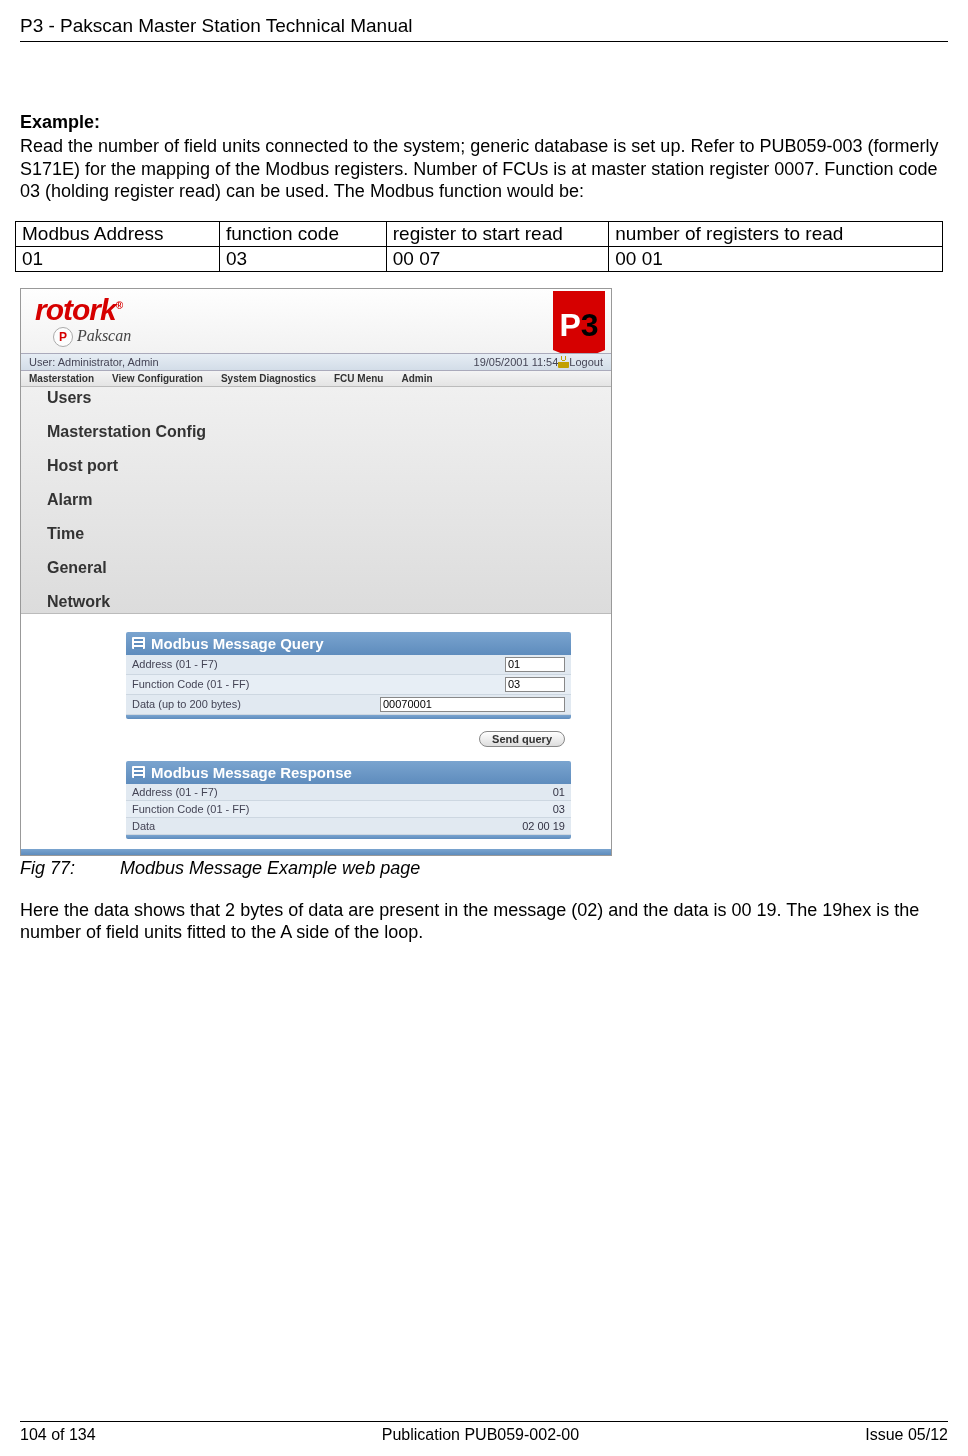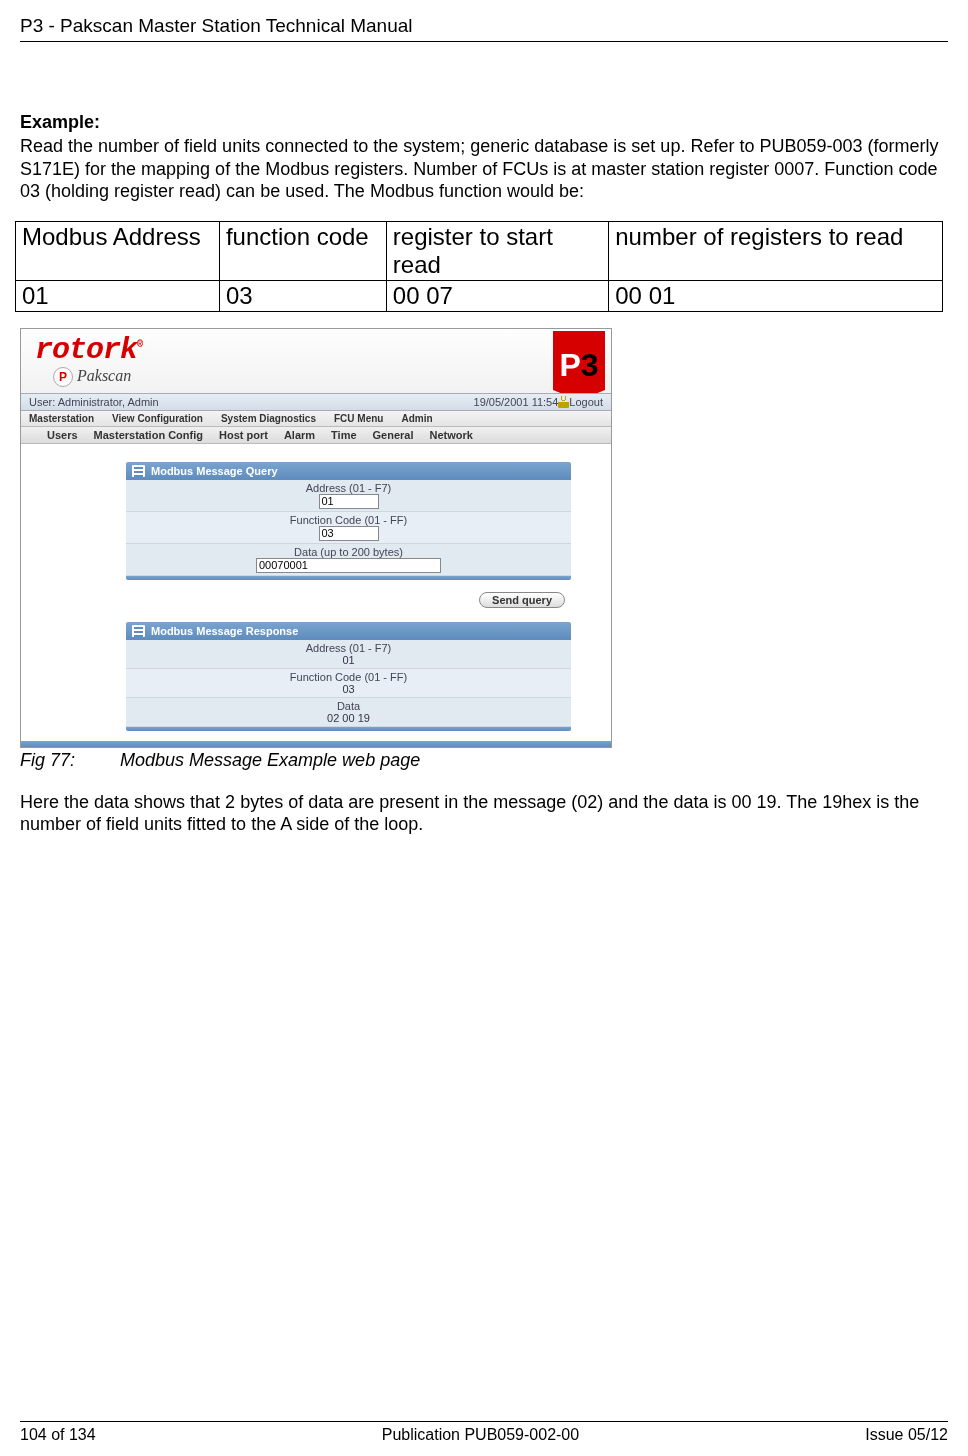--- a/index.html
+++ b/index.html
@@ -28,21 +28,21 @@
   }
   .content {
     padding-left: 0px;
   }
   .example-label { font-weight: bold; }
   .para { margin: 2px 0 18px 0; line-height: 1.25; }
   table.modbus {
     border-collapse: collapse;
     width: 100%;
     margin-bottom: 16px;
-    font-size: 24px;
+    font-size: 19px;
     margin-left: -5px;
   }
   table.modbus td {
     border: 1px solid #000;
     padding: 1px 6px;
     vertical-align: top;
   }
   .fig-caption { font-style: italic; margin-top: 2px; margin-bottom: 20px; }
   .fig-caption .lbl { display:inline-block; width: 95px; }
   .screenshot {
@@ -55,21 +55,21 @@
     margin-top: 8px;
   }
   .ss-banner {
     height: 64px;
     background: linear-gradient(#fefefe, #f2f2f2);
     position: relative;
     overflow: hidden;
   }
   .rotork {
     position: absolute; left: 14px; top: 4px;
-    font-family: Liberation Mono, monospace; font-weight: 900; font-style: italic;
+    font-family: Liberation Sans, sans-serif; font-weight: 900; font-style: italic;
     font-size: 30px; color: #d60000; letter-spacing: -1px;
   }
   .rotork .reg { font-size: 10px; font-style: normal; vertical-align: super; }
   .pakscan-wrap {
     position: absolute; left: 32px; top: 38px;
     font-family: Georgia, 'Times New Roman', serif; font-style: italic;
     font-size: 16px; color: #444; text-align: right;
   }
   .pakscan-badge {
     display: inline-flex; align-items: center; justify-content: center;
@@ -105,43 +105,43 @@
   }
   .ss-menu1 {
     background: linear-gradient(#f4f4f4,#e4e4e4);
     border-bottom: 1px solid #bbb; padding: 2px 8px;
     font-weight: bold; font-size: 10px; color: #333;
     display: flex; gap: 18px;
   }
   .ss-menu2 {
     background: linear-gradient(#f0f0f0,#dcdcdc);
     border-bottom: 1px solid #bbb; padding: 2px 8px 2px 26px;
-    font-weight: bold; font-size: 11px; color: #333;
-    display: flex; gap: 16px;
+    font-weight: bold; font-size: 16px; color: #333;
+    display: flex; gap: 16px; flex-direction: column;
   }
   .ss-body { padding: 18px 40px 14px 105px; background: #fff; }
   .panel-header {
     background: linear-gradient(#7aa4cf, #5e8cbd);
-    color: #fff; font-weight: bold; font-size: 11px;
+    color: #fff; font-weight: bold; font-size: 15px;
     padding: 3px 6px;
     display: flex; align-items: center; gap: 6px;
     border-top-left-radius: 2px; border-top-right-radius: 2px;
   }
   .panel-header .hicon {
     width: 13px; height: 12px; background: #fff; border-radius: 1px; position: relative;
   }
   .panel-header .hicon::before, .panel-header .hicon::after {
     content:""; position:absolute; background:#5e8cbd; height:2px; left:2px; right:2px;
   }
   .panel-header .hicon::before { top:2px; }
   .panel-header .hicon::after { top:6px; box-shadow: 0 4px 0 #5e8cbd; }
   .panel-row {
     display: flex; justify-content: space-between; align-items: center;
     background: #e7eef5; border-bottom: 1px solid #cdd7e1;
-    padding: 2px 6px; font-size: 11px; color: #445; flex-direction: column;
+    padding: 2px 6px; font-size: 11px; color: #445;
   }
   .panel-row:nth-child(even){ background:#e1e9f1; }
   .panel-row input {
     font-size: 11px; font-family: inherit; padding: 0 2px;
     border: 1px solid #888; background: #fff; height: 15px;
     box-sizing: border-box;
   }
   .panel-row .val { color:#334; }
   .send-row { text-align: right; padding: 10px 6px 14px 0; }
   .send-btn {

